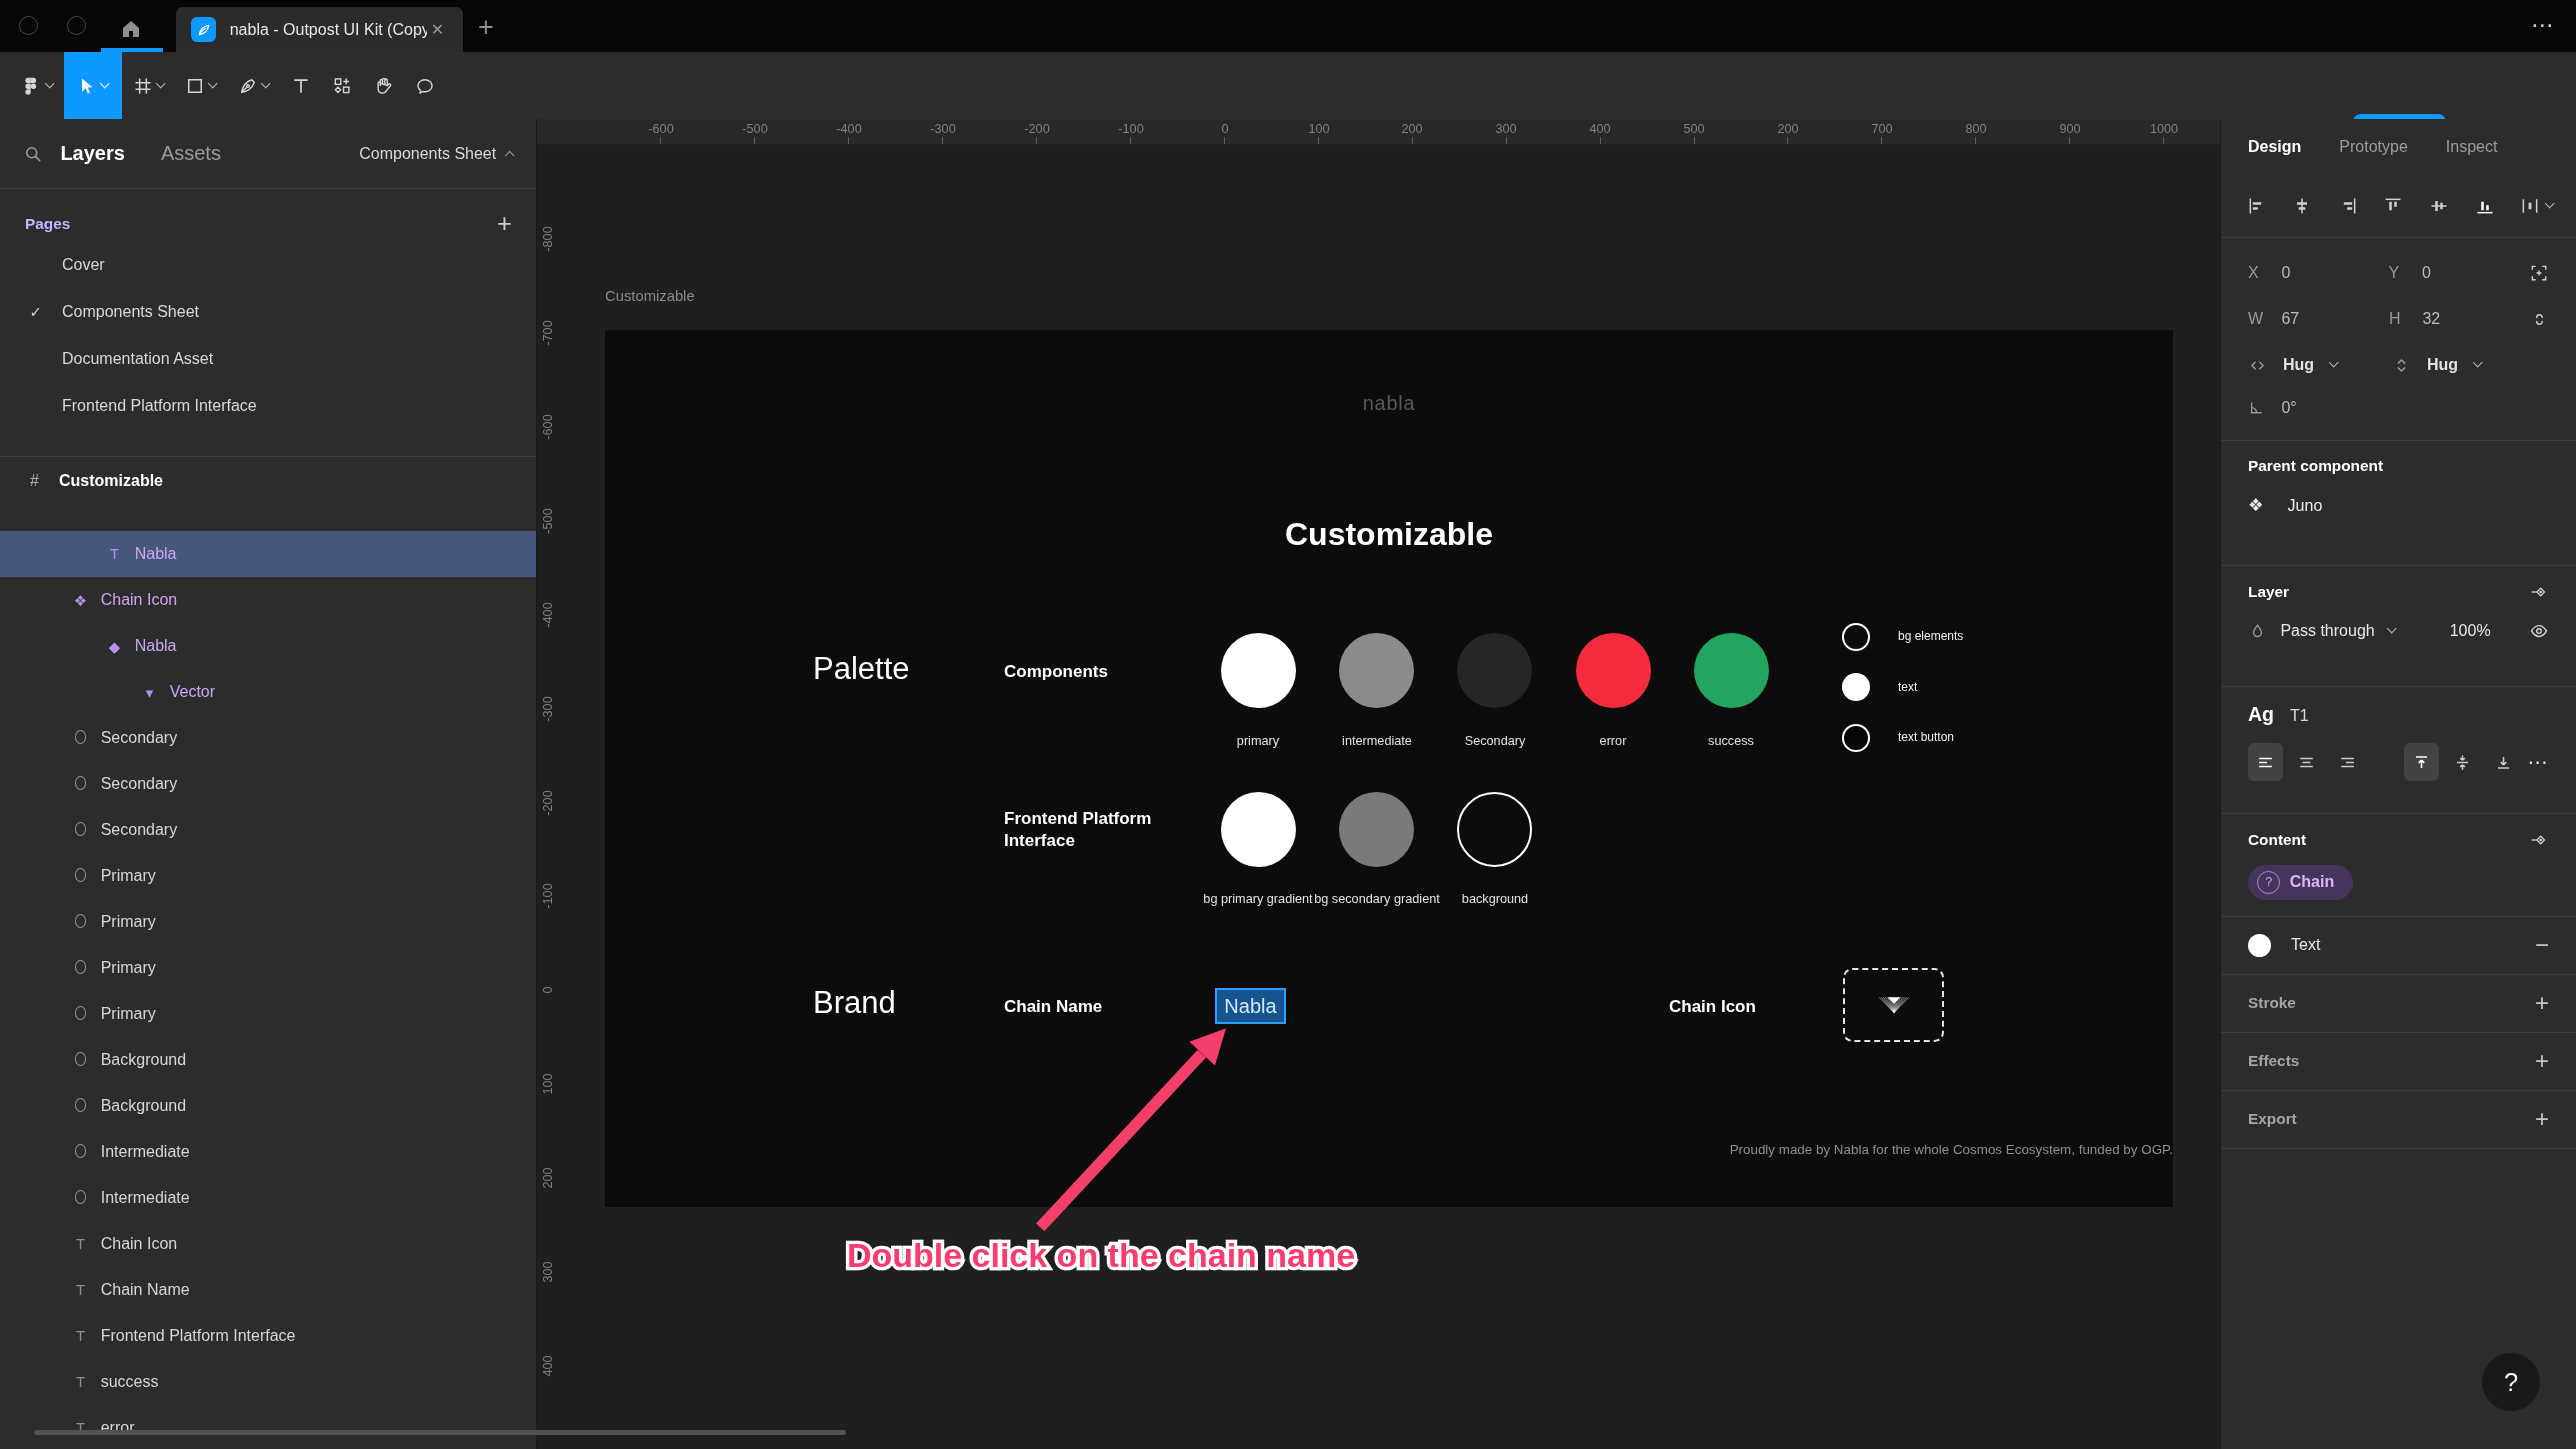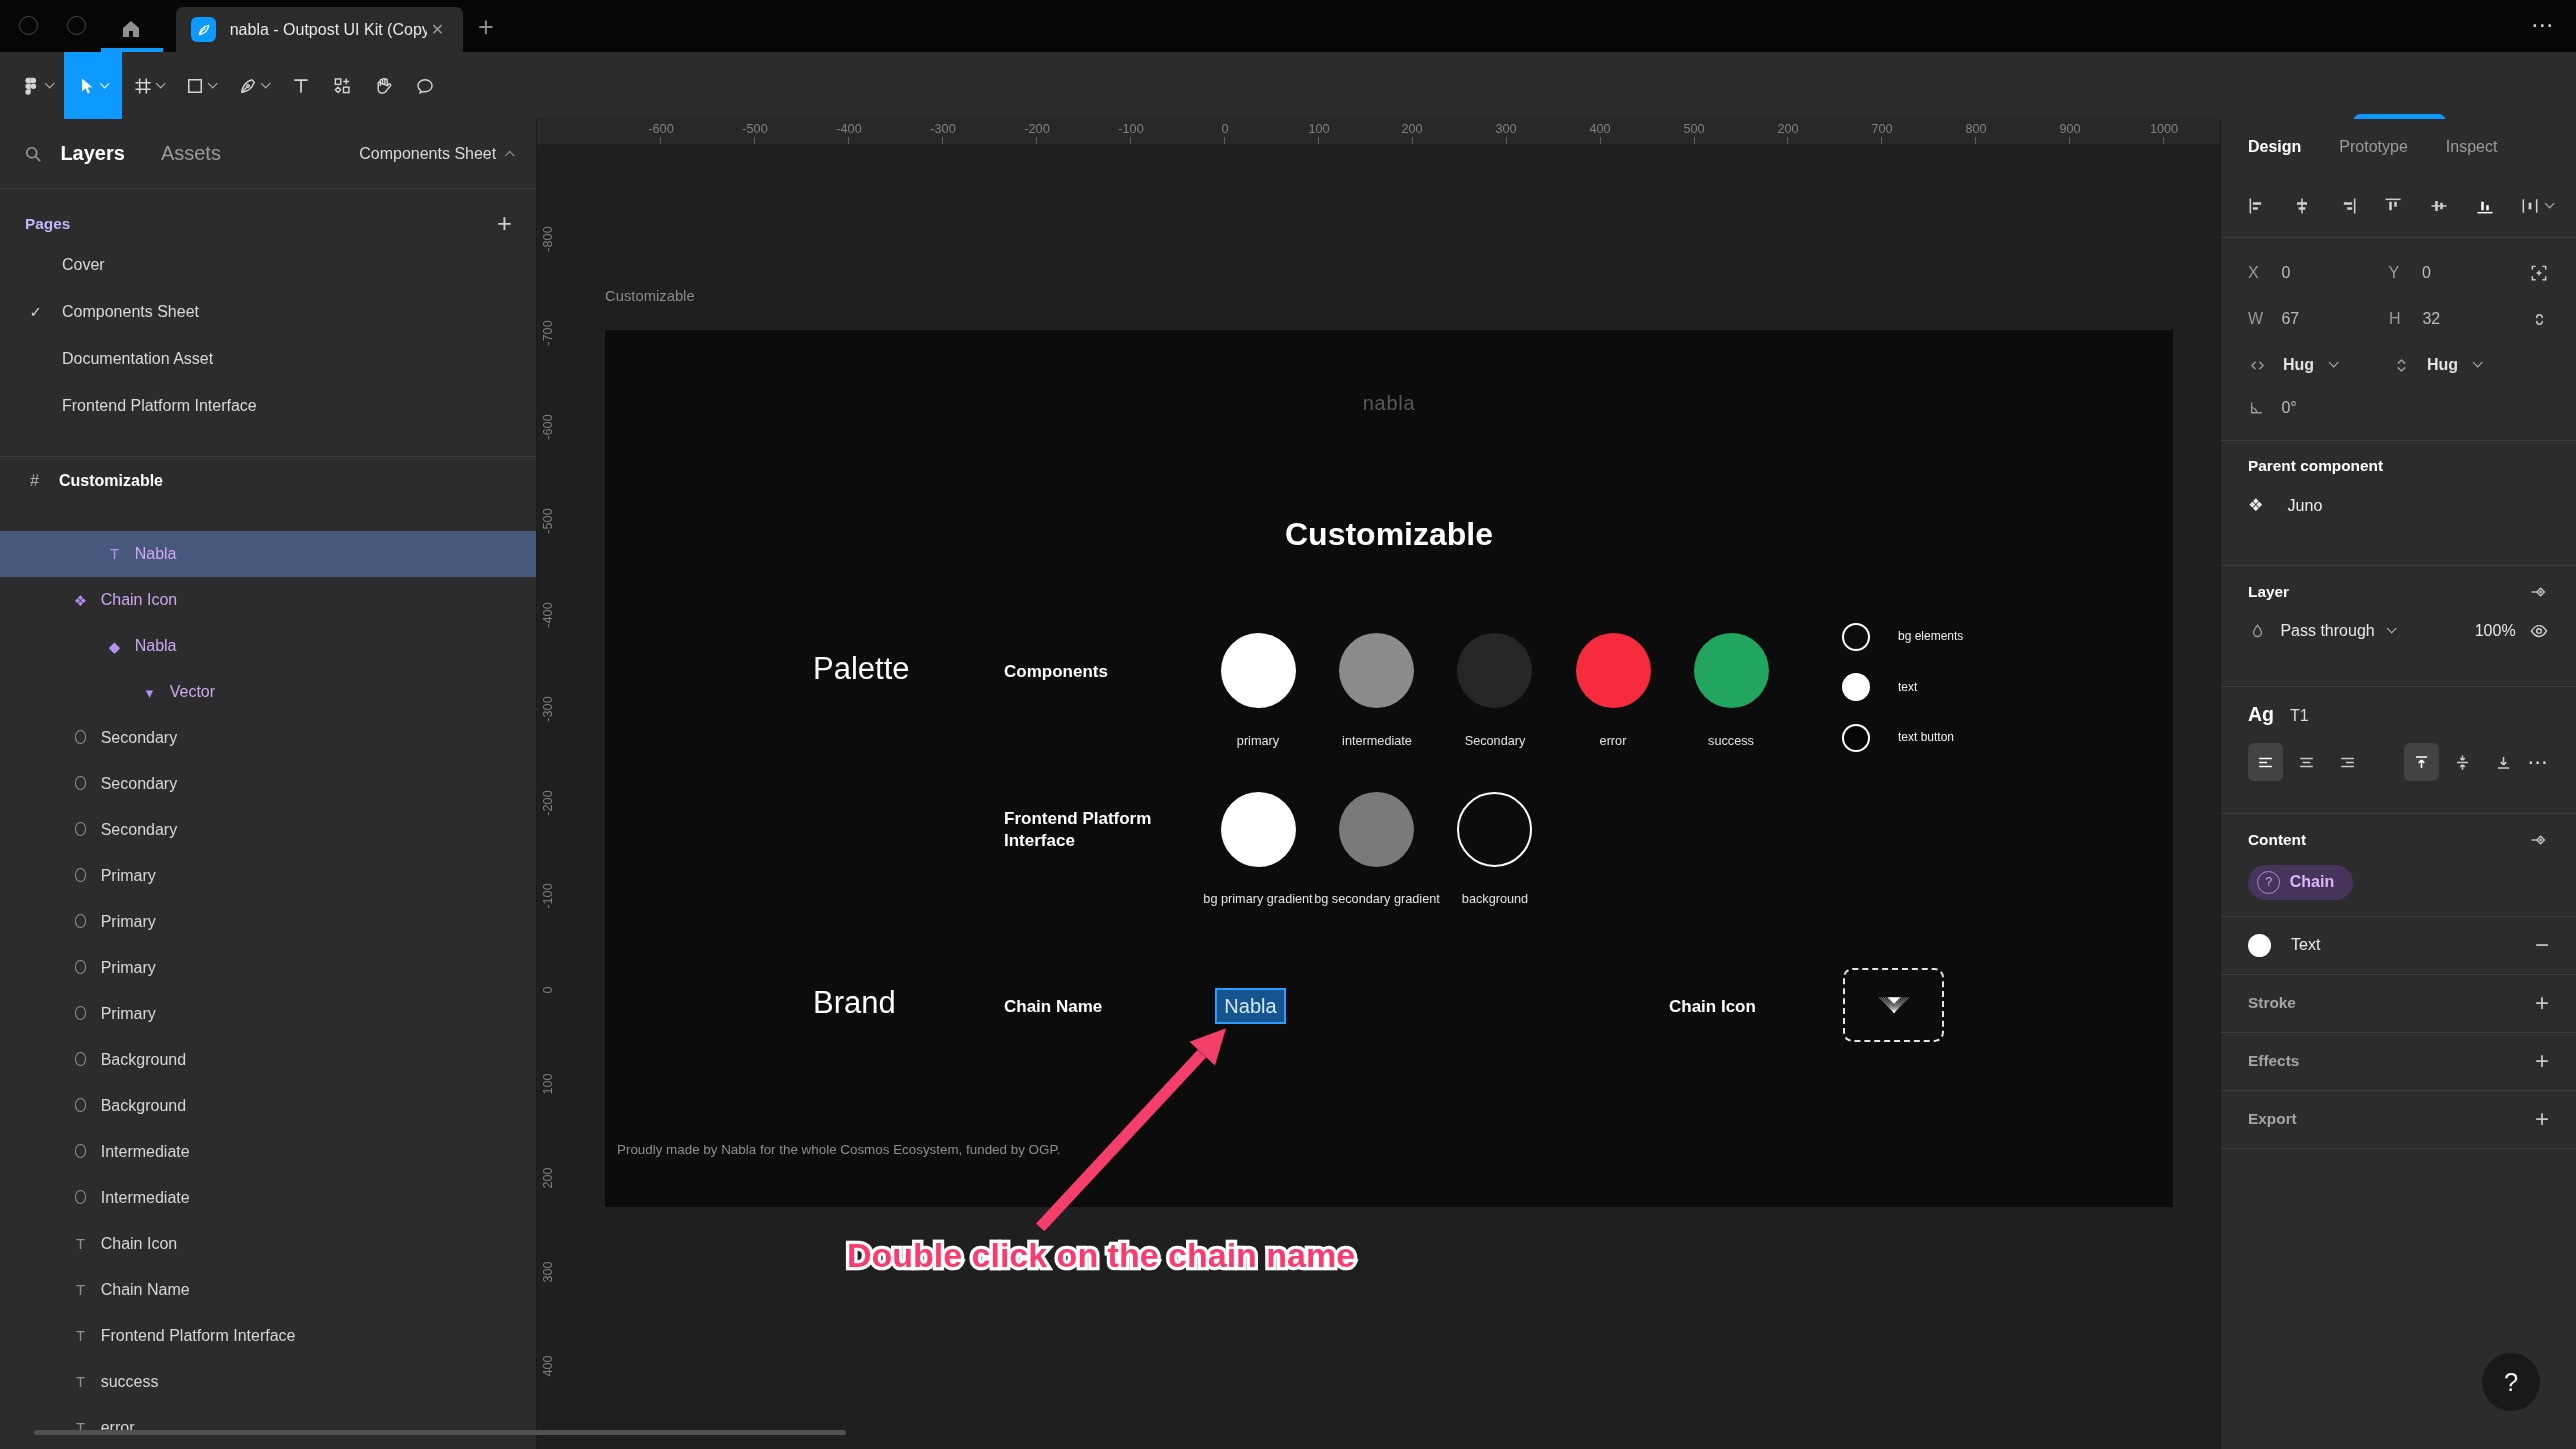--- a/index.html
+++ b/index.html
@@ -70,21 +70,21 @@
   .f-logo { position:absolute; left:0; right:0; top:62px; text-align:center; color:#595959; font-size:20px; font-weight:500; letter-spacing:0.7px; }
   .f-title { position:absolute; left:0; right:0; top:186px; text-align:center; color:#fff; font-size:32px; font-weight:600; }
   .sec-heading { position:absolute; left:208px; color:#fff; font-size:31px; font-weight:400; }
   .sub-label { position:absolute; left:399px; color:#fff; font-size:17px; font-weight:600; line-height:22px; }
   .swatch { position:absolute; border-radius:50%; }
   .swatch-label { position:absolute; width:134px; text-align:center; color:#e3e3e3; font-size:12.7px; line-height:18px; }
   .mini-swatch { position:absolute; width:28px; height:28px; border-radius:50%; }
   .mini-label { position:absolute; color:#f0f0f0; font-size:12px; }
   .chain-name-box { position:absolute; left:610px; top:658px; width:71px; height:36px; background:#14548f; border:2px solid #2f9bff; display:flex; align-items:center; justify-content:center; color:#d4e9ff; font-size:20px; }
   .chain-icon-box { position:absolute; left:1238px; top:638px; width:101px; height:74px; border:2px dashed #e4e4e4; border-radius:9.4px; display:flex; align-items:center; justify-content:center; }
-  .f-footer { position:absolute; left:12px; right:0; top:812px; text-align:left; color:#8f8f8f; font-size:13.4px; }
+  .f-footer { position:absolute; left:4px; right:0; top:812px; text-align:right; color:#8f8f8f; font-size:13.4px; }
   .annotation { position:absolute; left:564px; top:1136px; transform:translate(-50%,-50%); font-size:34px; font-weight:700; letter-spacing:0; white-space:nowrap;
                 color:#fb3a6d; -webkit-text-stroke:6.7px #fff; paint-order:stroke fill; }
   .arrow-svg { position:absolute; inset:0; pointer-events:none; z-index:4; }
 
   
   .rpanel { position:absolute; right:0; top:119px; width:356px; bottom:0; background:#2c2c2c; border-left:0.7px solid #1b1b1b; }
   .rp-tabs { height:55px; display:flex; align-items:center; gap:38px; padding:0 27px; }
   .rp-tab { font-size:16px; color:#9c9c9c; }
   .rp-tab.active { color:#fff; font-weight:700; }
   .rp-align { height:64px; display:flex; align-items:center; justify-content:space-between; padding:0 23px 0 25.5px; border-bottom:0.7px solid #3d3d3d; }
@@ -95,21 +95,21 @@
   .pv .val { color:#bdbdbd; font-size:16px; }
   .pv .valw { color:#e2e2e2; font-size:16px;font-weight:bold; }
   .pv-icon { margin-left:auto; }
   .rp-title { color:#fff; font-size:15.4px; font-weight:700; }
   .rp-title.dim { color:#a5a5a5; }
   .rp-title-row { display:flex; align-items:center; justify-content:space-between; }
   .pc-row { display:flex; align-items:center; gap:24px; margin-top:20px; }
   .pc-row .pc-name { color:#ececec; font-size:16px; }
   .blend-row { display:flex; align-items:center; margin-top:19px; gap:13.4px; }
   .blend-row .blend { color:#e8e8e8; font-size:16px; }
-  .blend-row .opacity { margin-left:auto; color:#e8e8e8; font-size:16px; margin-right:0; }
+  .blend-row .opacity { margin-left:auto; color:#e8e8e8; font-size:16px; margin-right:25px; }
   .ag-row { display:flex; align-items:baseline; gap:16px; }
   .ag { color:#fff; font-size:19.5px; font-weight:700; }
   .ag-style { color:#dcdcdc; font-size:16px; }
   .talign-row { display:flex; align-items:center; margin-top:17.4px; gap:6.7px; }
   .talign-btn { width:42px; height:38px; border-radius:6px; display:flex; align-items:center; justify-content:center; }
   .talign-btn.sel { background:#434343; }
   .talign-gap { width:31px; }
   .more-dots { margin-left:auto; color:#e0e0e0; font-size:20px; letter-spacing:1.3px; }
   .chip { display:inline-flex; align-items:center; gap:9.4px; margin-top:14.8px; background:#46345a; border-radius:19px; padding:6px 19px 6px 9.4px; }
   .chip-q { width:23px; height:23px; border:1.3px solid #b488e8; border-radius:50%; color:#cba4f2; font-size:12.7px; display:flex; align-items:center; justify-content:center; }

